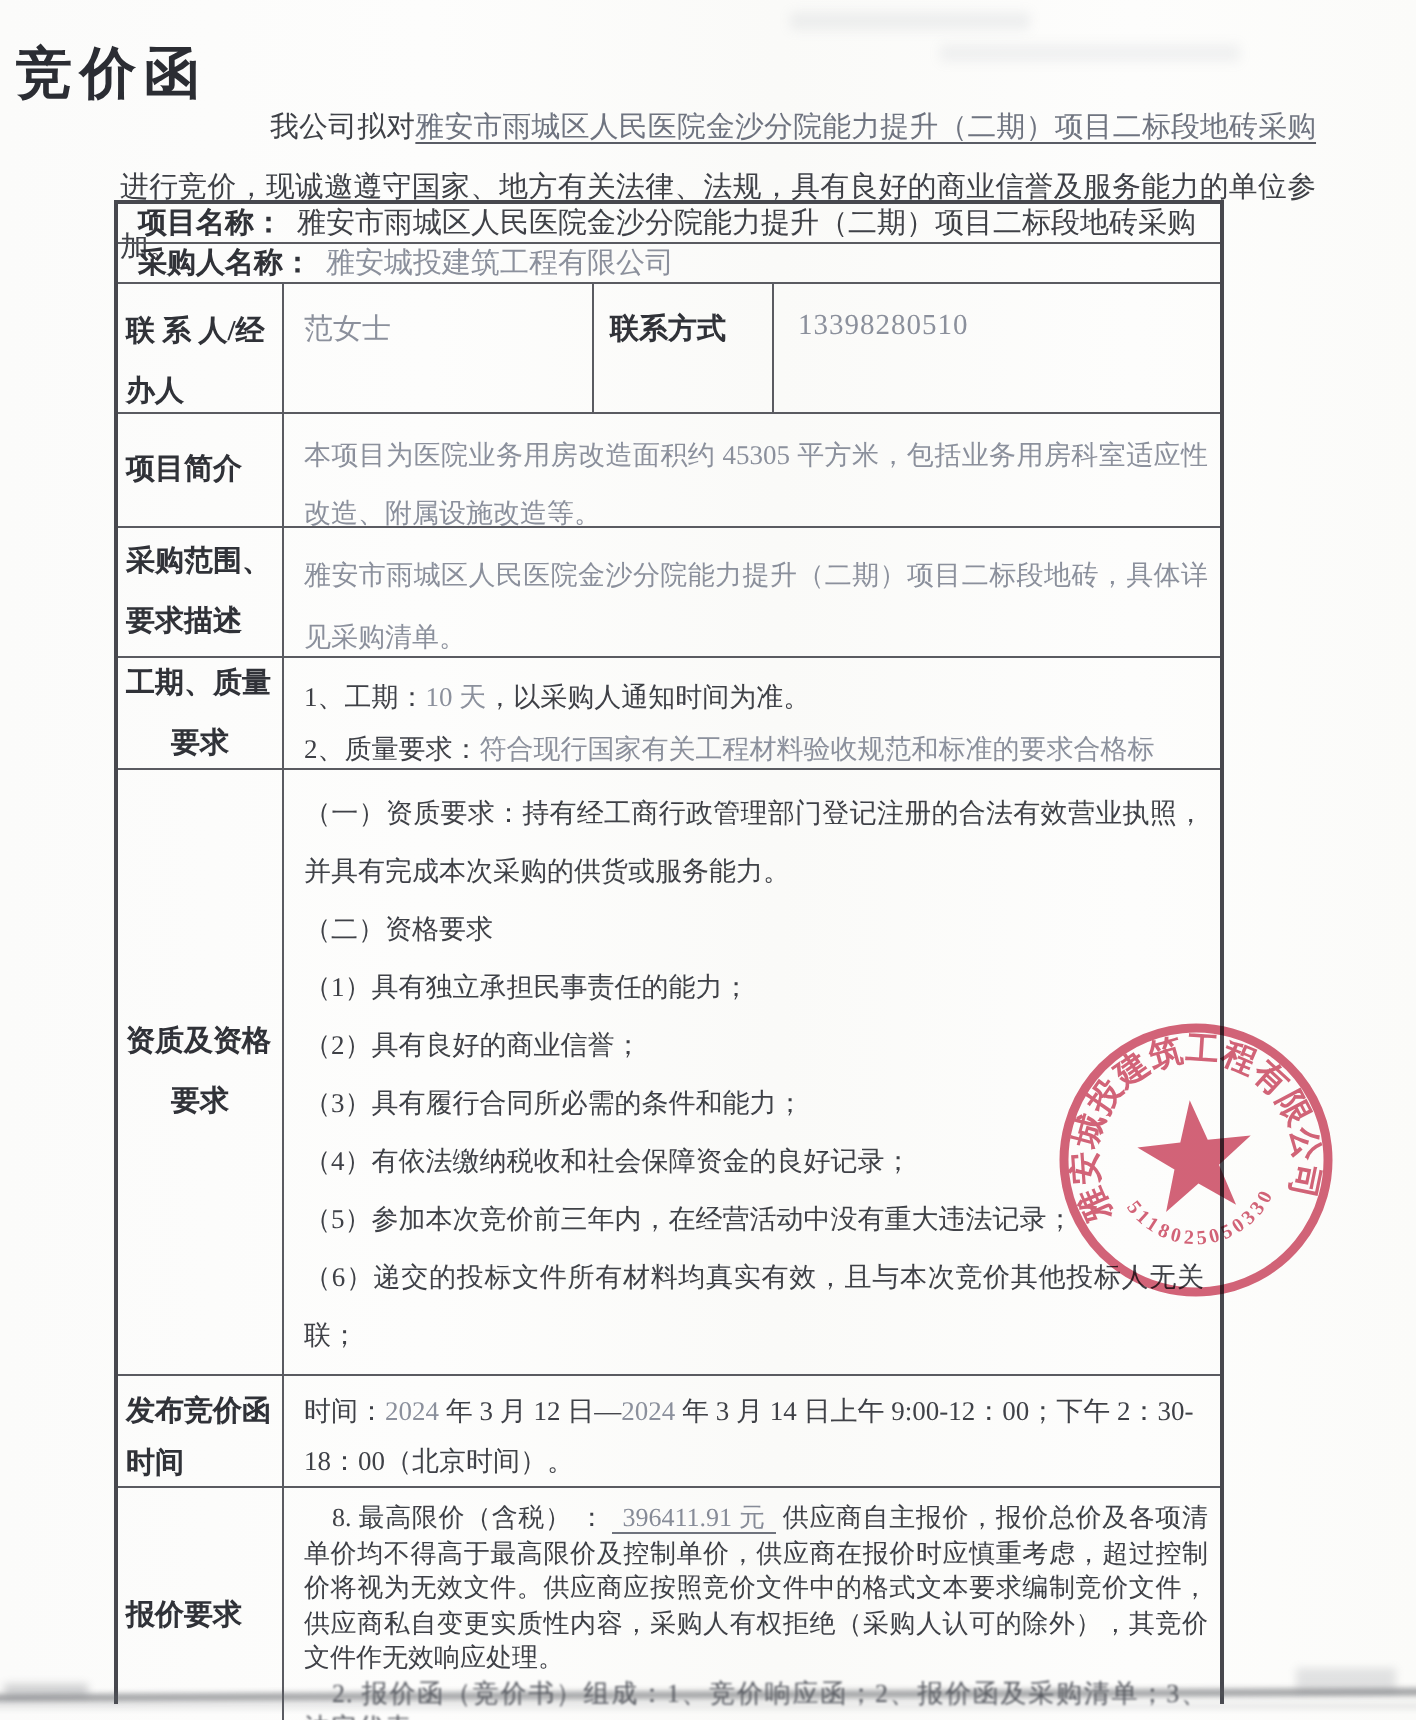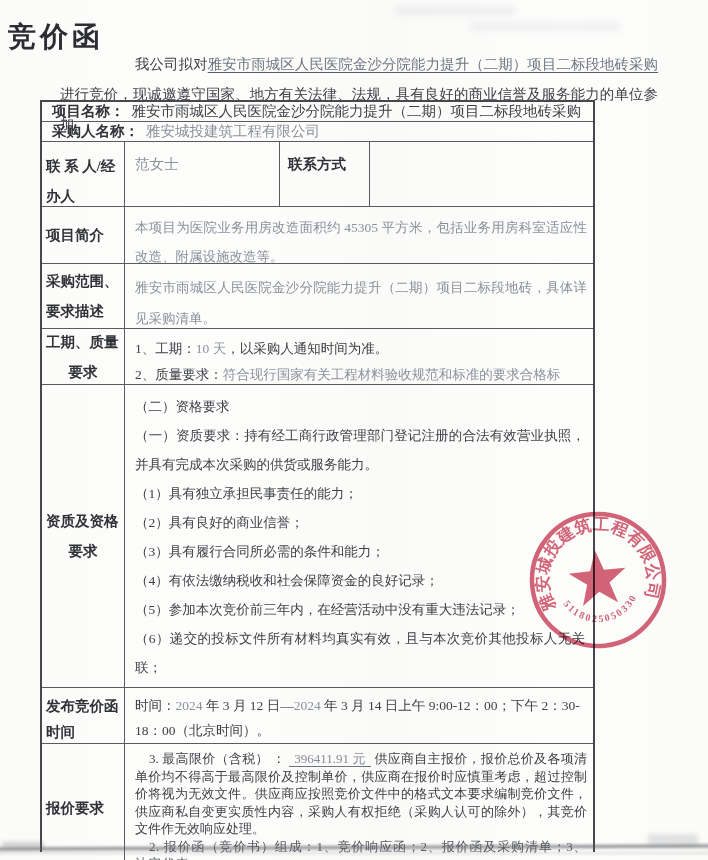--- a/index.html
+++ b/index.html
@@ -17,21 +17,21 @@
     position:absolute;top:10px;left:0;width:680px;text-align:left;
     font-size:28px;font-weight:bold;letter-spacing:4px;color:#2b2d33;margin:8px;
   }
   .intro{
     position:absolute;top:49px;left:60px;width:598px;margin:0;
     font-size:14.4px;line-height:30px;text-indent:75px;text-align:justify;
   }
 
   
   .btable{
-    position:absolute;left:40px;top:100px;width:555px;height:752px;
+    position:absolute;left:57px;top:100px;width:555px;height:752px;
     border:2px solid #47484e;border-bottom:none;box-sizing:border-box;
     display:flex;flex-direction:column;background:transparent;
   }
   .trow{display:flex;border-bottom:1px solid #5a5b61;box-sizing:border-box;}
   .trow:last-child{border-bottom:none;flex:1;}
   .r1{height:29px;} .r2{height:29px;justify-content:flex-end;} .r3{height:65px;}
   .r4{height:57px;} .r5{height:65px;} .r6{height:56px;justify-content:space-between;}
   .r7{height:303px;} .r8{height:56px;}
 
   .cell{box-sizing:border-box;overflow:hidden;}
@@ -113,20 +113,21 @@
       </div>
     </div>
 
     <div class="trow r3">
       <div class="cell labelcell">
         <div class="lline">联 系 人/经</div>
         <div class="lline">办人</div>
       </div>
       <div class="cell namecell seg-filled">范女士</div>
       <div class="cell methodcell">联系方式</div>
+      <div class="cell phonecell seg-filled">13398280510</div>
     </div>
 
     <div class="trow r4">
       <div class="cell labelcell">
         <div class="lline">项目简介</div>
       </div>
       <div class="cell contentcell"><span class="seg-filled">本项目为医院业务用房改造面积约 45305 平方米，包括业务用房科室适应性改造、附属设施改造等。</span></div>
     </div>
 
     <div class="trow r5">
@@ -147,22 +148,22 @@
           <p><span class="seg-printed">2、质量要求：</span><span class="seg-filled">符合现行国家有关工程材料验收规范和标准的要求合格标准。</span></p>
         </div>
     </div>
 
     <div class="trow r7">
       <div class="cell labelcell center2">
         <div class="lline">资质及资格</div>
         <div class="lline">要求</div>
       </div>
       <div class="cell contentcell">
+          <p>（一）资质要求：持有经工商行政管理部门登记注册的合法有效营业执照，并具有完成本次采购的供货或服务能力。</p>
           <p>（二）资格要求</p>
-          <p>（一）资质要求：持有经工商行政管理部门登记注册的合法有效营业执照，并具有完成本次采购的供货或服务能力。</p>
           <p>（1）具有独立承担民事责任的能力；</p>
           <p>（2）具有良好的商业信誉；</p>
           <p>（3）具有履行合同所必需的条件和能力；</p>
           <p>（4）有依法缴纳税收和社会保障资金的良好记录；</p>
           <p>（5）参加本次竞价前三年内，在经营活动中没有重大违法记录；</p>
           <p>（6）递交的投标文件所有材料均真实有效，且与本次竞价其他投标人无关联；</p>
           <p>（7）满足法律、行政法规规定的其他条件，不属于禁止参加的供应商；</p>
         </div>
     </div>
 
@@ -172,21 +173,21 @@
         <div class="lline">时间</div>
       </div>
       <div class="cell contentcell"><span class="seg-printed">时间：</span><span class="seg-filled">2024</span><span class="seg-printed"> 年 3 月 12 日—</span><span class="seg-filled">2024</span><span class="seg-printed"> 年 3 月 14 日上午 9:00-12：00；下午 2：30-18：00（北京时间）。</span></div>
     </div>
 
     <div class="trow r9">
       <div class="cell labelcell">
         <div class="lline">报价要求</div>
       </div>
       <div class="cell contentcell">
-          <p><span class="seg-printed">3. 最高限价（含税） ： </span><span class="seg-filled-underline">396411.91 元</span><span class="seg-printed"> 供应商自主报价，报价总价及各项清单价均不得高于最高限价及控制单价，供应商在报价时应慎重考虑，超过控制价将视为无效文件。供应商应按照竞价文件中的格式文本要求编制竞价文件，供应商私自变更实质性内容，采购人有权拒绝（采购人认可的除外），其竞价文件作无效响应处理。</span></p>
+          <p><span class="seg-printed">8. 最高限价（含税） ： </span><span class="seg-filled-underline">396411.91 元</span><span class="seg-printed"> 供应商自主报价，报价总价及各项清单价均不得高于最高限价及控制单价，供应商在报价时应慎重考虑，超过控制价将视为无效文件。供应商应按照竞价文件中的格式文本要求编制竞价文件，供应商私自变更实质性内容，采购人有权拒绝（采购人认可的除外），其竞价文件作无效响应处理。</span></p>
           <p><span class="seg-printed-blur">2. 报价函（竞价书）组成：1、竞价响应函；2、报价函及采购清单；3、法定代表</span></p>
         </div>
     </div>
 
   </div>
 
   <svg class="seal" width="160" height="160" viewBox="0 0 160 160" aria-hidden="true">
     <defs>
       <path id="sealTop" d="M 34.7 101.1 A 50 50 0 1 1 125.3 101.1" fill="none"></path>
       <path id="sealBottom" d="M 40.5 94.4 A 42 42 0 0 0 119.5 94.4" fill="none"></path>

